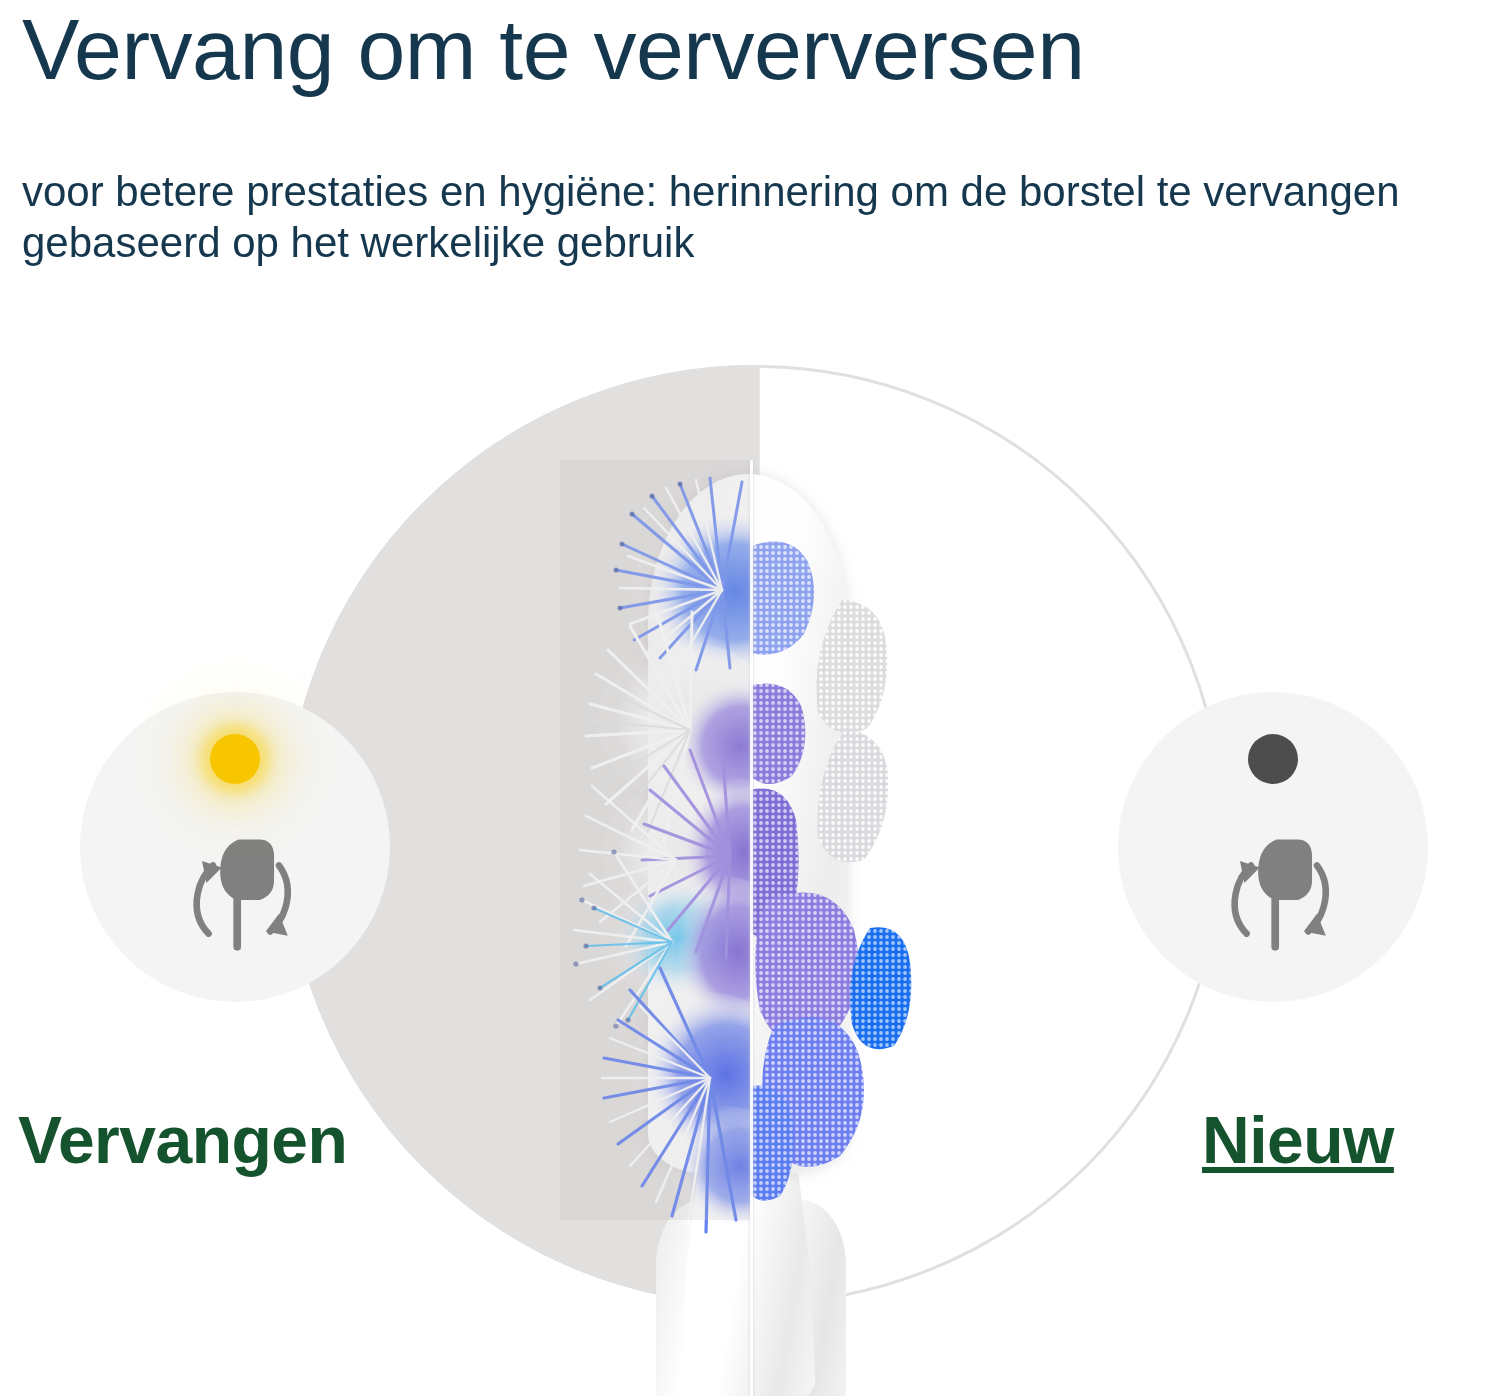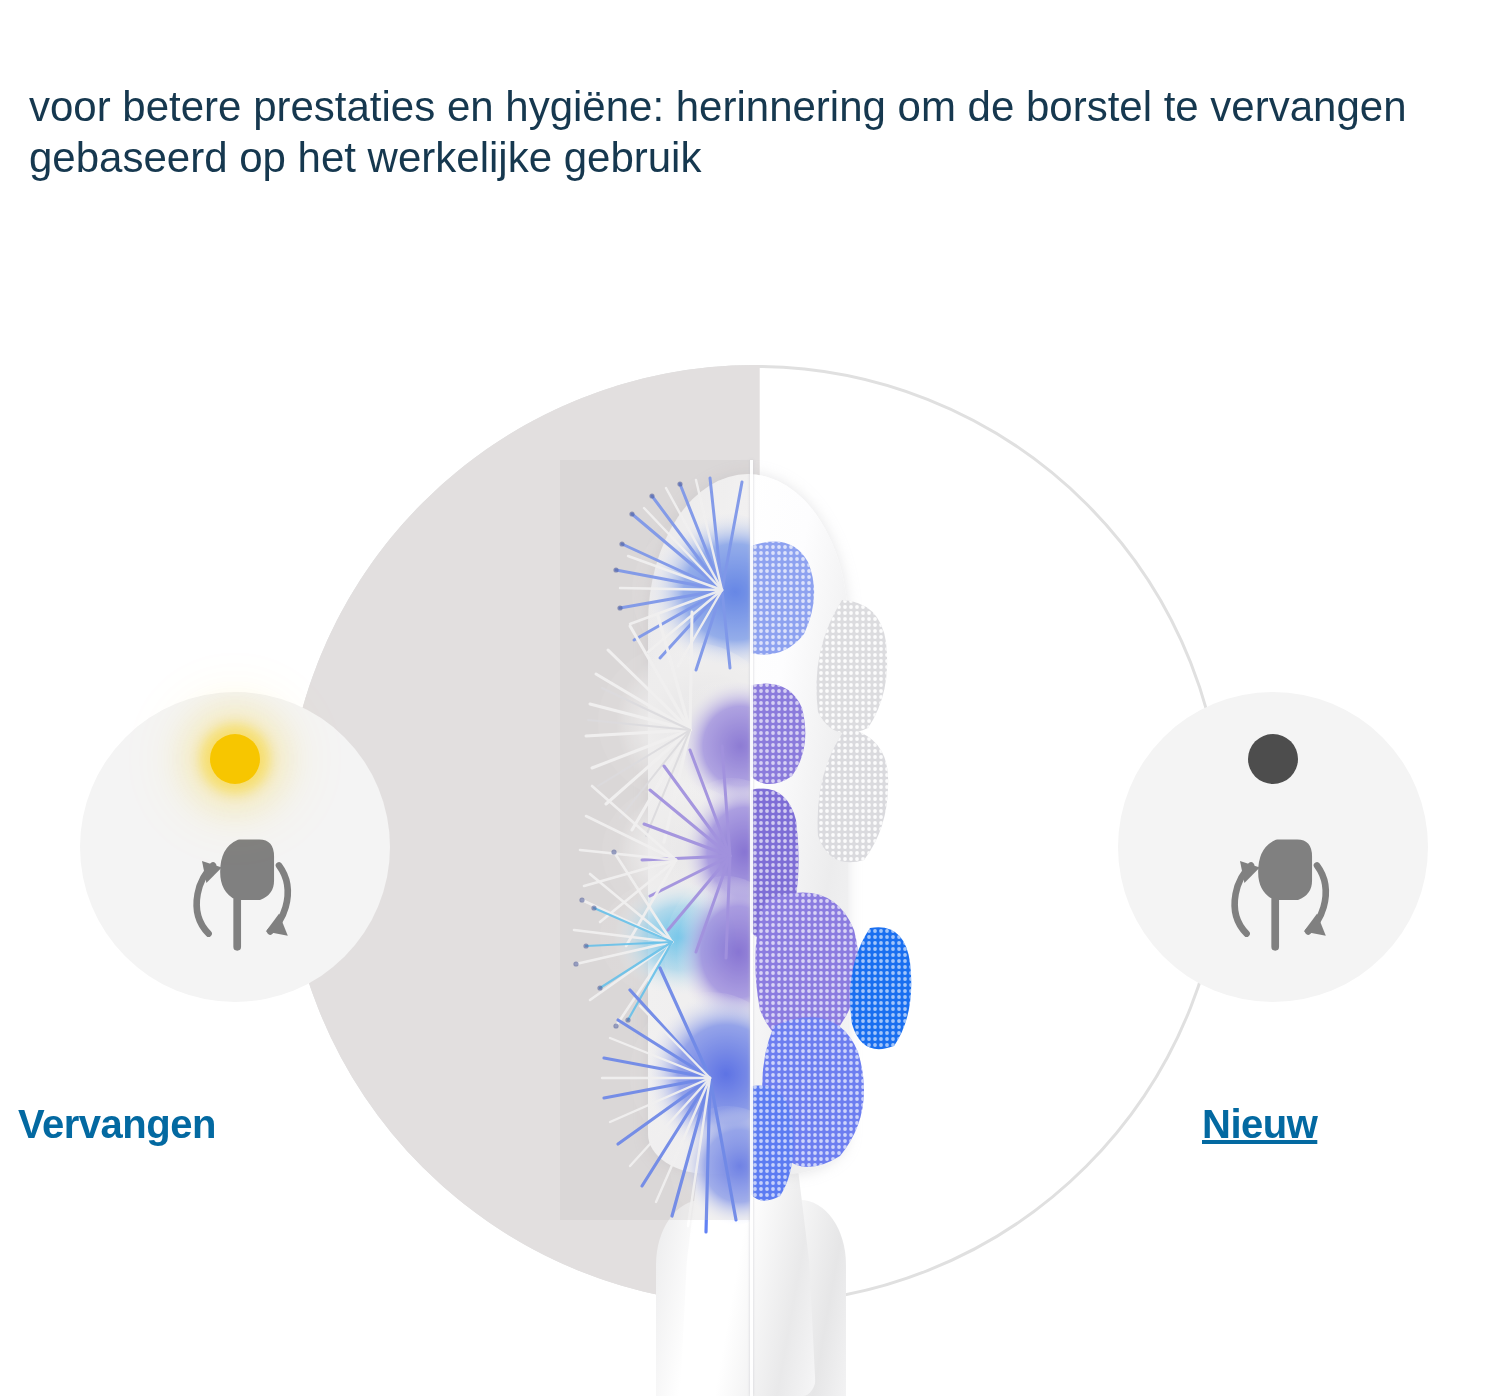--- a/index.html
+++ b/index.html
@@ -31,21 +31,21 @@
     color: #16384f;
     margin: 0;
     padding-top: 6px;
     white-space: nowrap;
   }
   .subhead {
     font-size: 42px;
     font-weight: 400;
     line-height: 1.22;
     color: #16384f;
-    margin: 7px;
+    margin: 0;
     padding-top: 74px;
     max-width: 1460px;
   }
 
   
   .figure {
     position: absolute;
     left: 0;
     top: 340px;
     width: 1500px;
@@ -171,32 +171,33 @@
       0 0 60px 40px rgba(250,206,0,0.07);
   }
   .led.off {
     background: #4d4d4d;
   }
   .brush-icon { width: 132px; height: 132px; display: block; }
 
   
   .caption {
     position: absolute;
-    font-size: 40px;
+    font-size: 66px;
     font-weight: 700;
-    color: #0369a1;
+    color: #14532d;
     letter-spacing: -0.5px;
   }
   .caption-left  { left: 18px;  top: 1102px; }
   .caption-right { left: 1202px; top: 1102px; text-decoration: underline; }
 </style>
 </head>
 <body>
 
 <div class="text-block">
+  <h1 class="headline">Vervang om te ververversen</h1>
   <p class="subhead">voor betere prestaties en hygiëne: herinnering om de borstel te vervangen gebaseerd op het werkelijke gebruik</p>
 </div>
 
 <div class="figure">
 
   <div class="backdrop-ring"></div>
   <div class="backdrop-fill"></div>
 
   <div class="brush">
 

